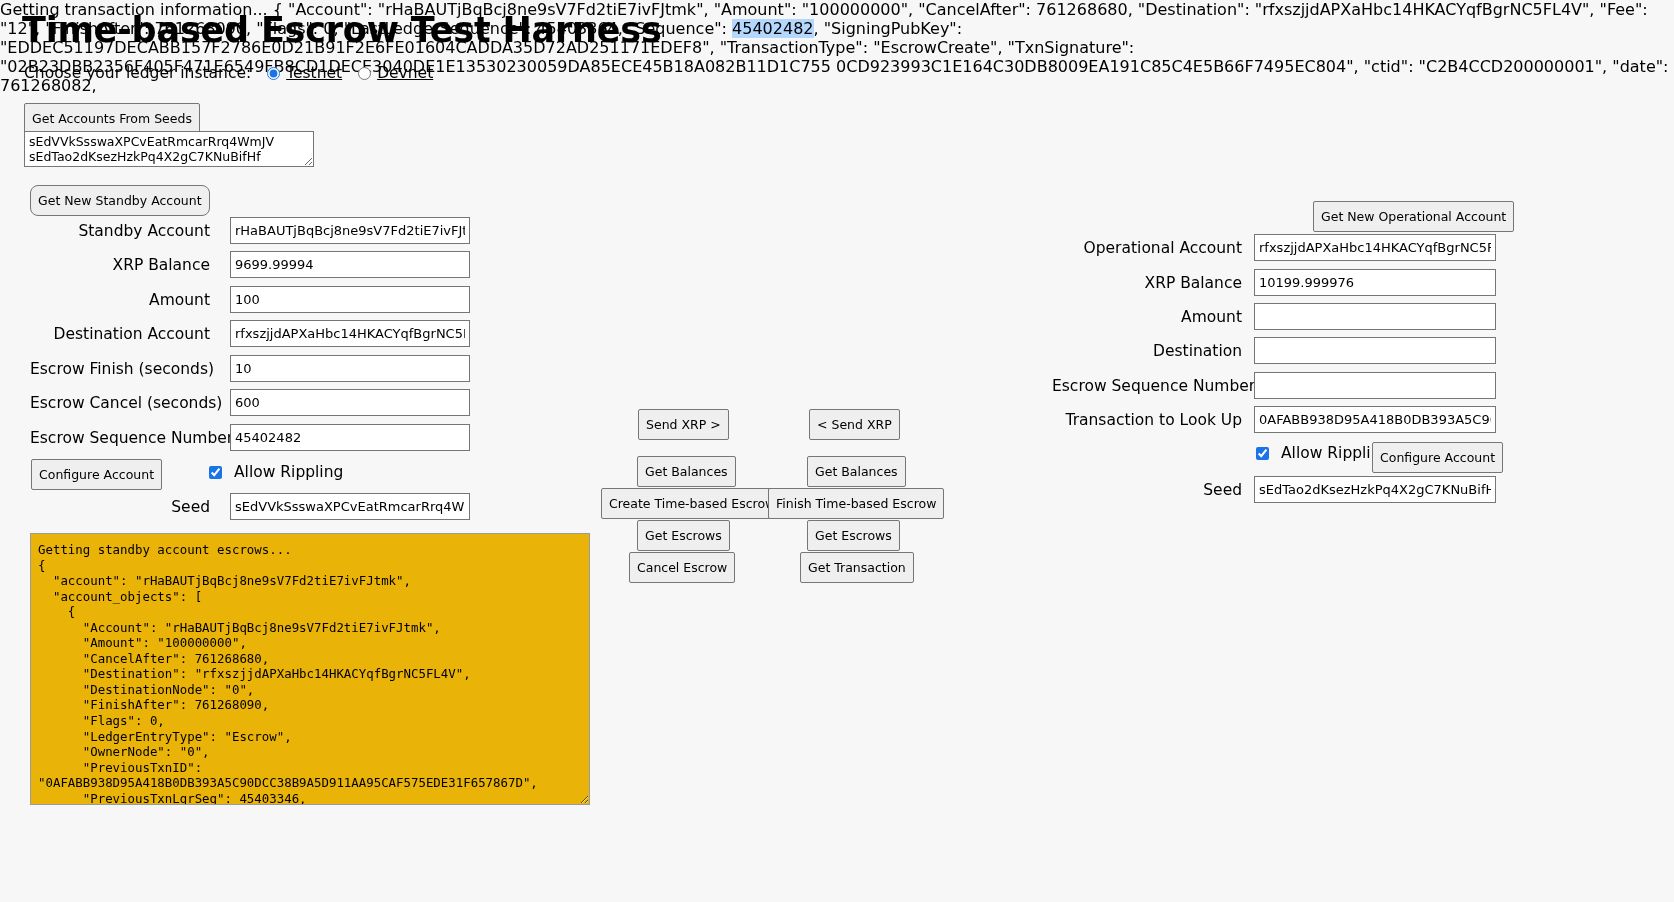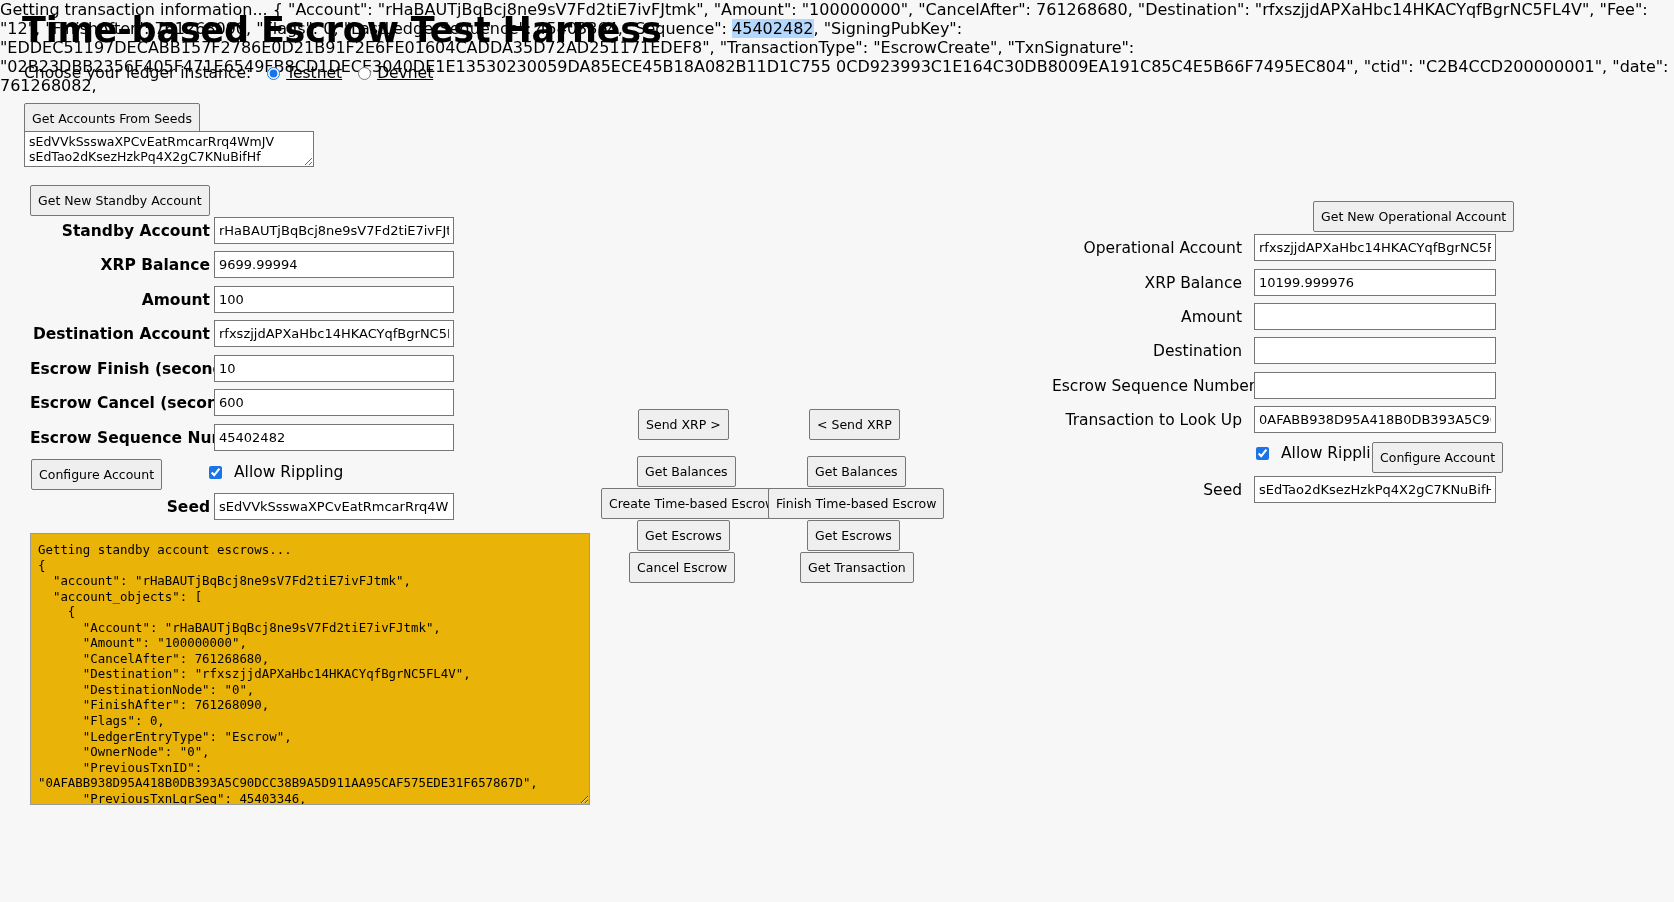--- a/index.html
+++ b/index.html
@@ -91,21 +91,21 @@
     font-size: 13px;
     border: 1px solid #767676;
     background: #fff;
     color: #000;
     padding: 2px 4px;
     height: 21px;
     box-sizing: content-box;
   }
 
   
-  .left-label { width: 180px; margin-right: 4px; font-weight: bold; }
+  .left-label { width: 180px; margin-right: 20px; }
   .left-input { width: 230px; }
 
   
   .right-label { width: 190px; margin-right: 12px; }
   .right-input { width: 232px; }
 
   .checkline {
     position: absolute;
     display: flex;
     align-items: center;
@@ -150,21 +150,21 @@
       <input type="radio" name="ledger" style="">
       <span>Devnet</span>
     </label>
   </div>
 
   <button class="btn-abs" style="left:24px; top:103px;">Get Accounts From Seeds</button>
 
   <textarea class="seeds" style="">sEdVVkSsswaXPCvEatRmcarRrq4WmJV
 sEdTao2dKsezHzkPq4X2gC7KNuBifHf</textarea>
 
-  <button class="btn-abs" style="left:30px; top:185px;">Get New Standby Account</button>
+  <button class="btn-abs" style="left:30px; top:185px;border-radius:8px;">Get New Standby Account</button>
 
   <div class="field-row" style="left:30px; top:217px;">
     <span class="field-label left-label">Standby Account</span>
     <input class="txt left-input" value="rHaBAUTjBqBcj8ne9sV7Fd2tiE7ivFJtmk" style="">
   </div>
   <div class="field-row" style="left:30px; top:251px;">
     <span class="field-label left-label">XRP Balance</span>
     <input class="txt left-input" value="9699.99994" style="">
   </div>
   <div class="field-row" style="left:30px; top:286px;">

